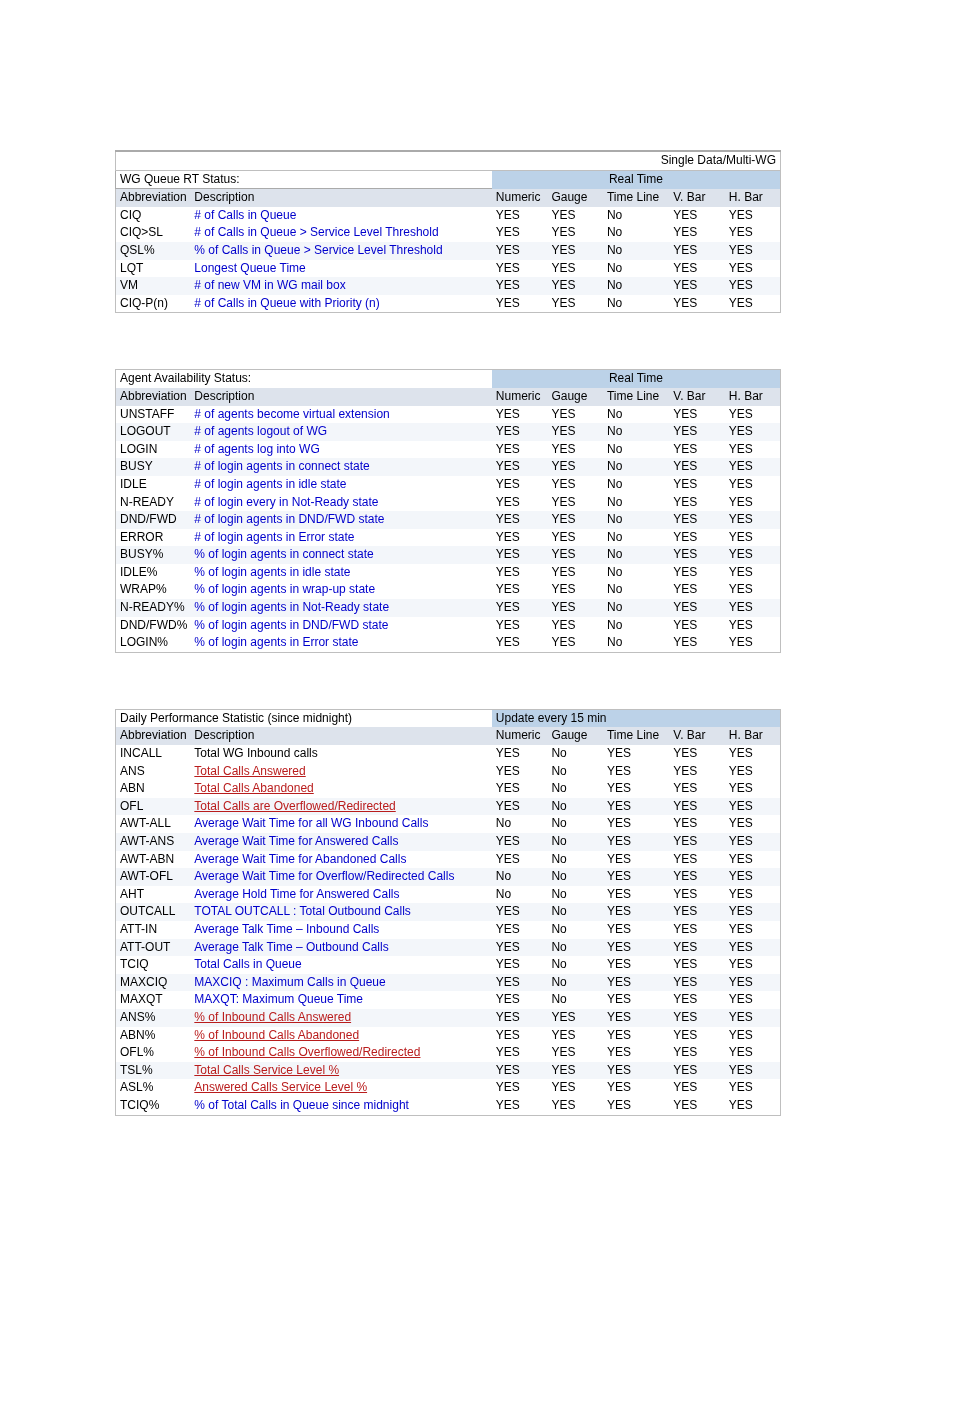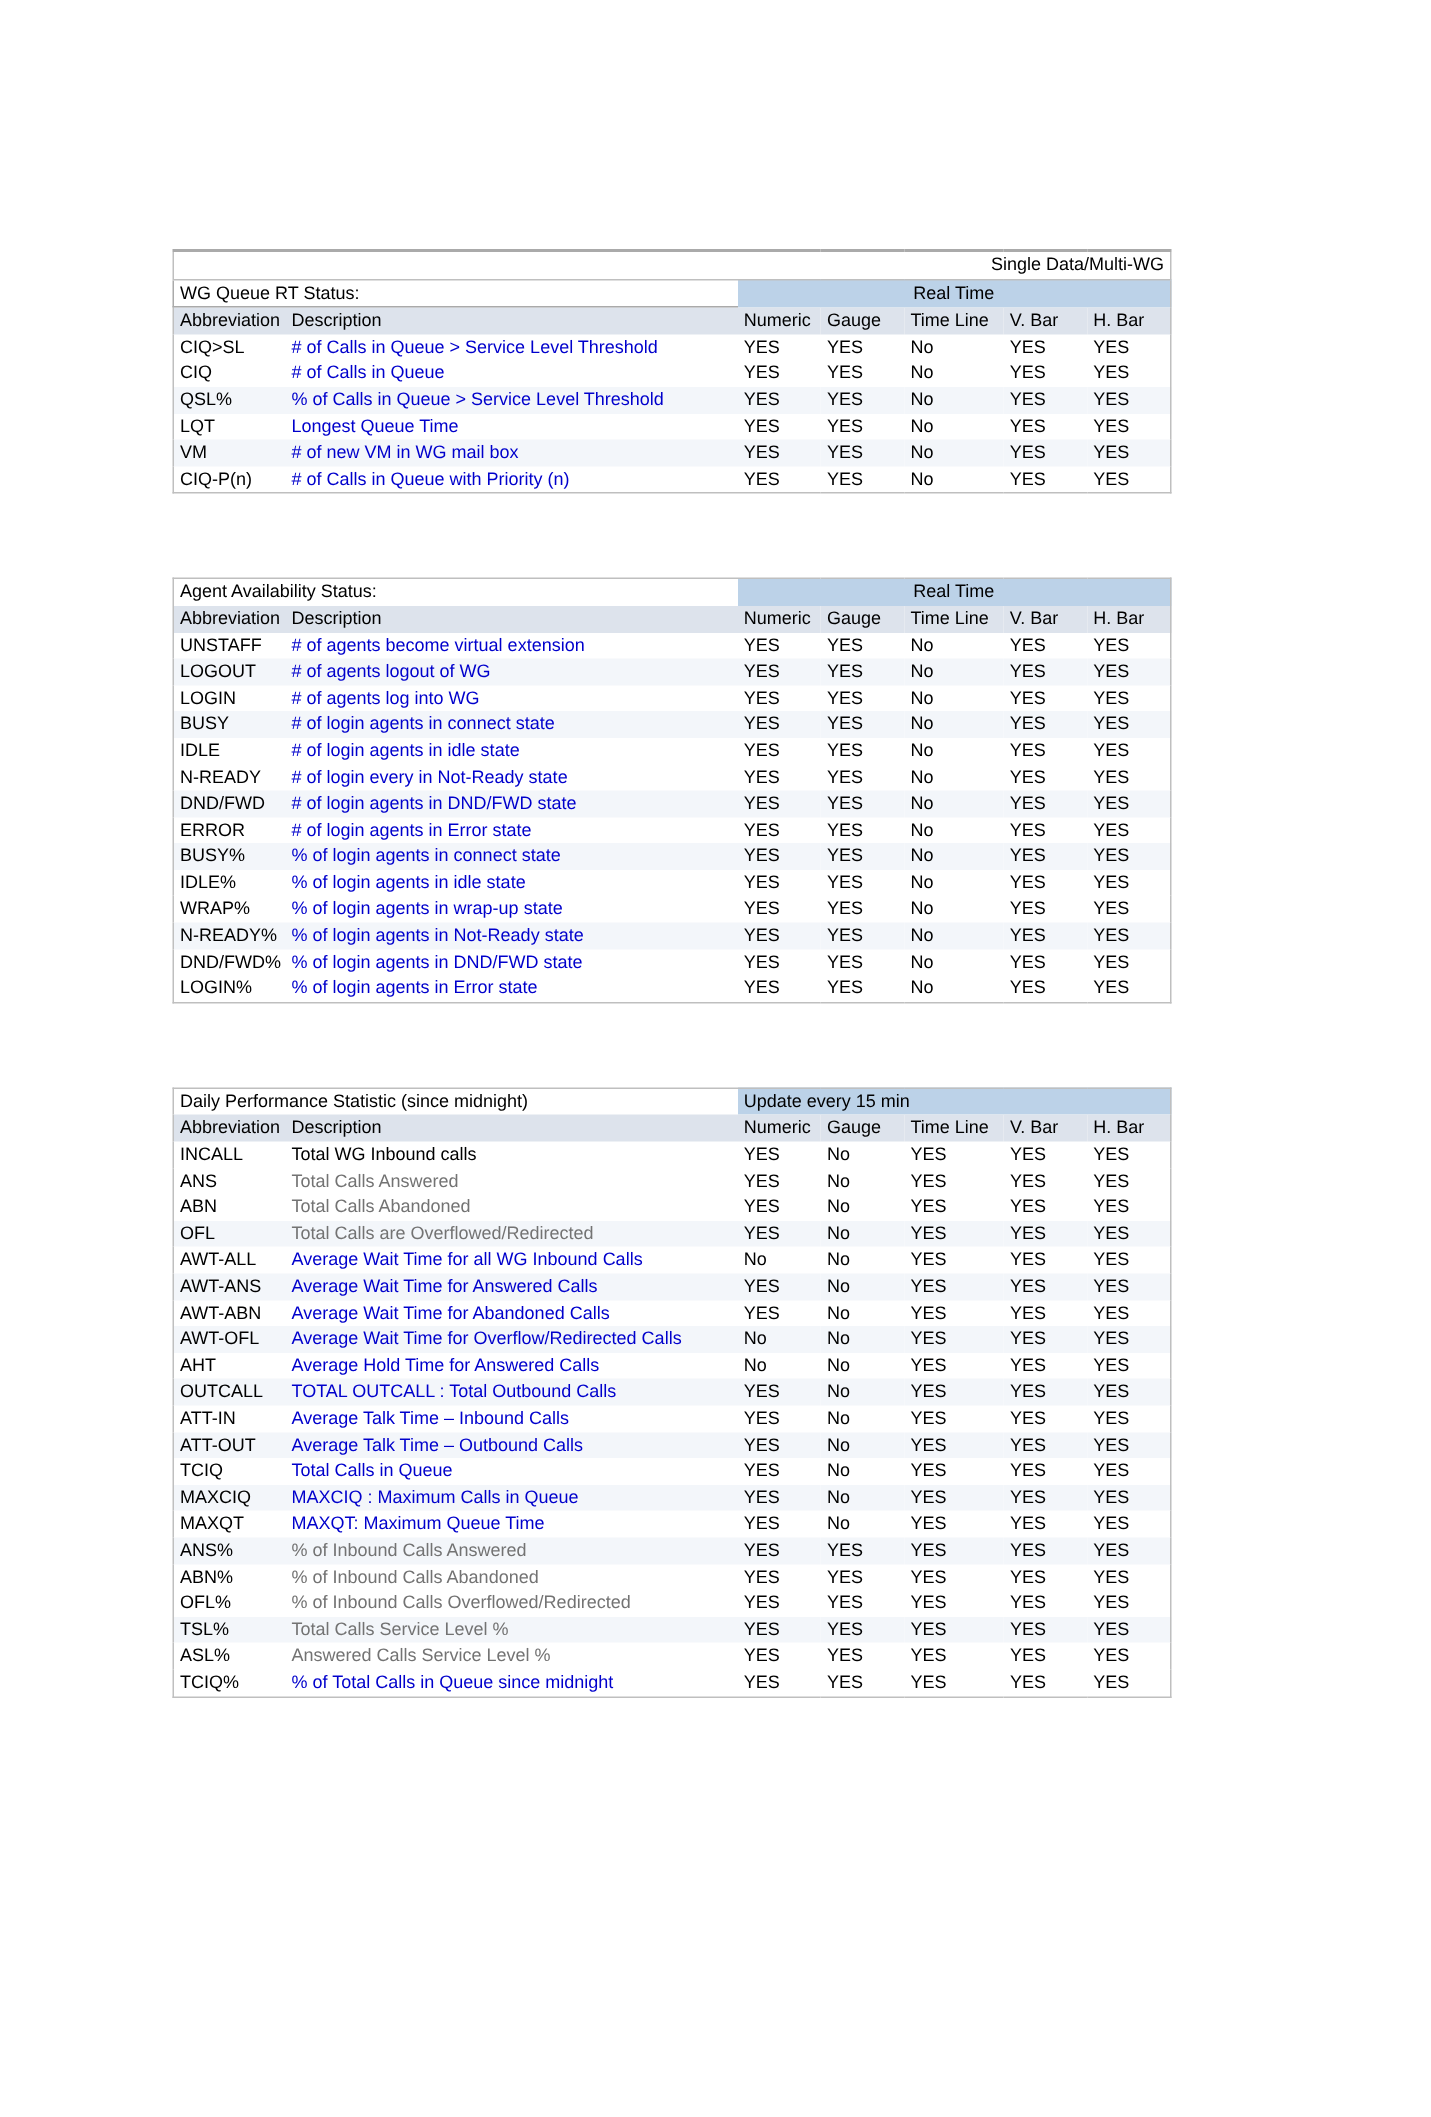--- a/index.html
+++ b/index.html
@@ -7,41 +7,40 @@
     padding: 0;
     font-family: Arial, Helvetica, sans-serif;
     font-size: 12px;
     color: #000;
     background: #fff;
   }
   .page {
     width: 896px;
     padding: 150px 115px 60px 115px;
     box-sizing: border-box;
-    margin-top: 16px;
   }
   table.data-table {
     border-collapse: collapse;
     width: 100%;
     table-layout: fixed;
     margin-bottom: 56px;
   }
   table.data-table td, table.data-table th {
     text-align: left;
     font-weight: normal;
     padding: 1px 4px;
     vertical-align: top;
     line-height: 1.3;
   }
   .outer-border { border: 1px solid #bfbfbf; }
   .hdr-blue  { background: #bcd2e8; }
   .hdr-gray  { background: #dde3ec; }
   .alt       { background: #f3f6fa; }
   .link      { color: #0000cc; }
-  .redlink   { color: #737373; }
+  .redlink   { color: #b91c1c; text-decoration: underline; }
   .black     { color: #000; }
   .colAbbr { width: 70px; }
   .colDesc { width: 282px; }
   .colSm   { width: 52px; }
   .colTime { width: 62px; }
   .topbar-cell {
     border-top: 2px solid #aaa;
     border-bottom: 1px solid #bfbfbf;
   }
   .topbar-text { text-align: right !important; }
@@ -78,31 +77,31 @@
     <tr>
           <td class="hdr-gray">Abbreviation</td>
           <td class="hdr-gray">Description</td>
           <td class="hdr-gray">Numeric</td>
           <td class="hdr-gray">Gauge</td>
           <td class="hdr-gray">Time Line</td>
           <td class="hdr-gray">V. Bar</td>
           <td class="hdr-gray">H. Bar</td>
         </tr>
         <tr>
+          <td>CIQ</td>
+          <td class="link"># of Calls in Queue</td>
+          <td>YES</td>
+          <td>YES</td>
+          <td>No</td>
+          <td>YES</td>
+          <td>YES</td>
+        </tr>
+        <tr>
           <td>CIQ&gt;SL</td>
           <td class="link"># of Calls in Queue &gt; Service Level Threshold</td>
-          <td>YES</td>
-          <td>YES</td>
-          <td>No</td>
-          <td>YES</td>
-          <td>YES</td>
-        </tr>
-        <tr>
-          <td>CIQ</td>
-          <td class="link"># of Calls in Queue</td>
           <td>YES</td>
           <td>YES</td>
           <td>No</td>
           <td>YES</td>
           <td>YES</td>
         </tr>
         <tr class="alt">
           <td>QSL%</td>
           <td class="link">% of Calls in Queue &gt; Service Level Threshold</td>
           <td>YES</td>

